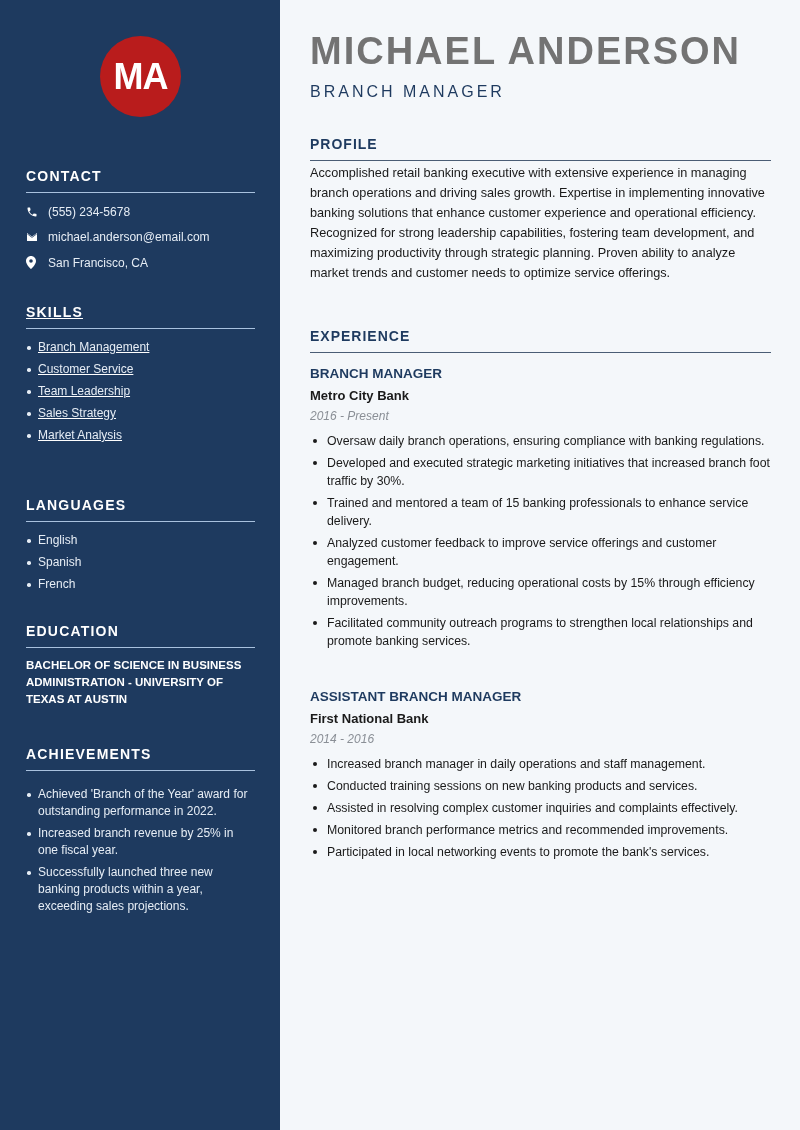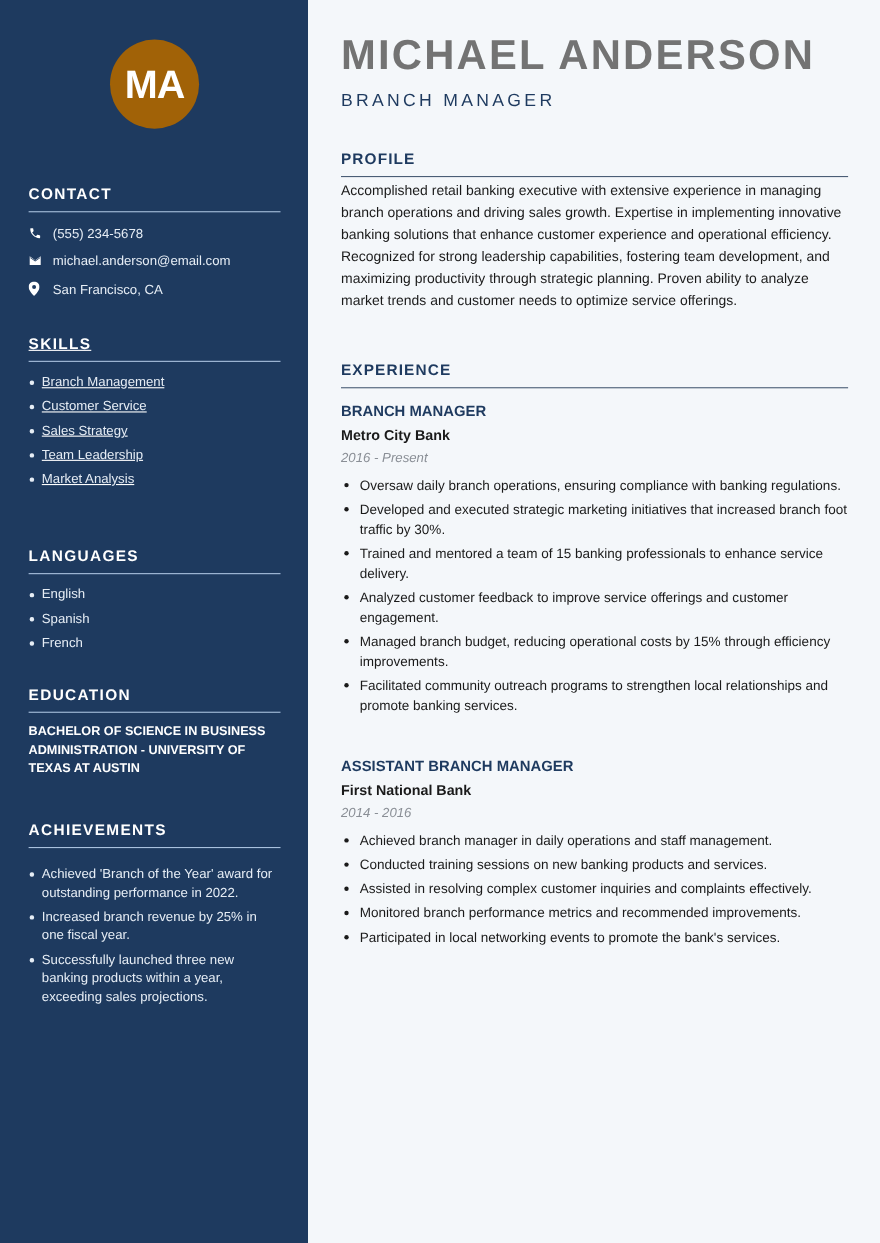--- a/index.html
+++ b/index.html
@@ -1,20 +1,20 @@
 <!DOCTYPE html>
 <html><head>
 <meta charset="utf-8">
 <style>
   * { box-sizing: border-box; margin: 0; padding: 0; }
   html, body { width: 800px; height: 1130px; overflow: hidden; }
   body { font-family: "Liberation Sans", sans-serif; background: #f4f7fa; position: relative; }
 
   .sidebar { position: absolute; left: 0; top: 0; width: 280px; height: 1130px; background: #1e3a5f; color: #ffffff; padding: 0 26px; }
-  .avatar { position: absolute; left: 100px; top: 36px; width: 81px; height: 81px; border-radius: 50%; background: #a16207; display: flex; align-items: center; justify-content: center; font-weight: 700; font-size: 36px; color: #ffffff; letter-spacing: -1px; }
+  .avatar { position: absolute; left: 100px; top: 36px; width: 81px; height: 81px; border-radius: 50%; background: #b91c1c; display: flex; align-items: center; justify-content: center; font-weight: 700; font-size: 36px; color: #ffffff; letter-spacing: -1px; }
   .side-sec { position: absolute; left: 26px; width: 229px; }
   .side-title { font-size: 14px; font-weight: 700; letter-spacing: 1.2px; color: #ffffff; padding-bottom: 8px; border-bottom: 1.5px solid #a9c1de; }
   .contact-row { display: flex; align-items: center; font-size: 12px; color: #e6edf5; height: 25.5px; }
   .contact-row .ic { width: 22px; display: flex; align-items: center; }
   .side-list { list-style: none; margin-top: 10px; }
   .side-list li { font-size: 12px; color: #e6edf5; position: relative; padding-left: 12px; line-height: 17px; margin-bottom: 5px; }
   .side-list li::before { content: ""; position: absolute; left: 1px; top: 7px; width: 3.5px; height: 3.5px; border-radius: 50%; background: #e6edf5; }
   .edu-text { font-size: 11.5px; font-weight: 700; line-height: 17px; color: #ffffff; margin-top: 9px; text-transform: uppercase; }
 
   .main { position: absolute; left: 310px; top: 0; width: 461px; }
@@ -65,22 +65,22 @@
         <span>San Francisco, CA</span>
       </div>
     </div>
   </section>
 
   <section class="side-sec" style="top:304px;text-decoration:underline;">
     <h3 class="side-title">SKILLS</h3>
     <ul class="side-list">
       <li>Branch Management</li>
       <li>Customer Service</li>
+      <li>Team Leadership</li>
       <li>Sales Strategy</li>
-      <li>Team Leadership</li>
       <li>Market Analysis</li>
     </ul>
   </section>
 
   <section class="side-sec" style="top:497px;">
     <h3 class="side-title">LANGUAGES</h3>
     <ul class="side-list">
       <li>English</li>
       <li>Spanish</li>
       <li>French</li>
@@ -123,20 +123,20 @@
       <li>Managed branch budget, reducing operational costs by 15% through efficiency improvements.</li>
       <li>Facilitated community outreach programs to strengthen local relationships and promote banking services.</li>
     </ul>
   </div>
 
   <div class="job" style="top:688px;">
     <div class="job-title">ASSISTANT BRANCH MANAGER</div>
     <div class="job-company">First National Bank</div>
     <div class="job-dates">2014 - 2016</div>
     <ul class="job-list">
-      <li>Achieved branch manager in daily operations and staff management.</li>
+      <li>Increased branch manager in daily operations and staff management.</li>
       <li>Conducted training sessions on new banking products and services.</li>
       <li>Assisted in resolving complex customer inquiries and complaints effectively.</li>
       <li>Monitored branch performance metrics and recommended improvements.</li>
       <li>Participated in local networking events to promote the bank's services.</li>
     </ul>
   </div>
 </main>
 
 </body></html>

